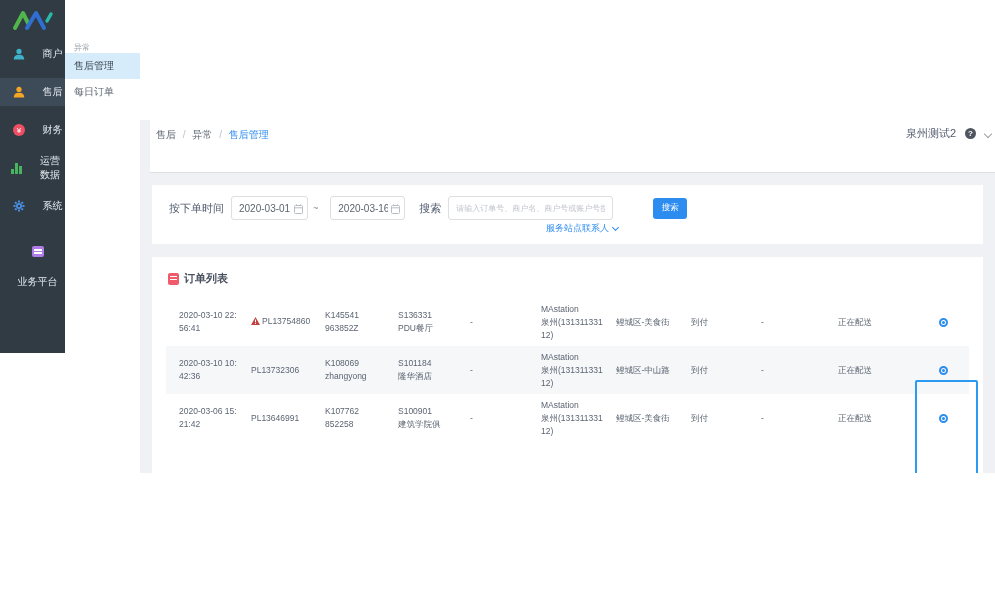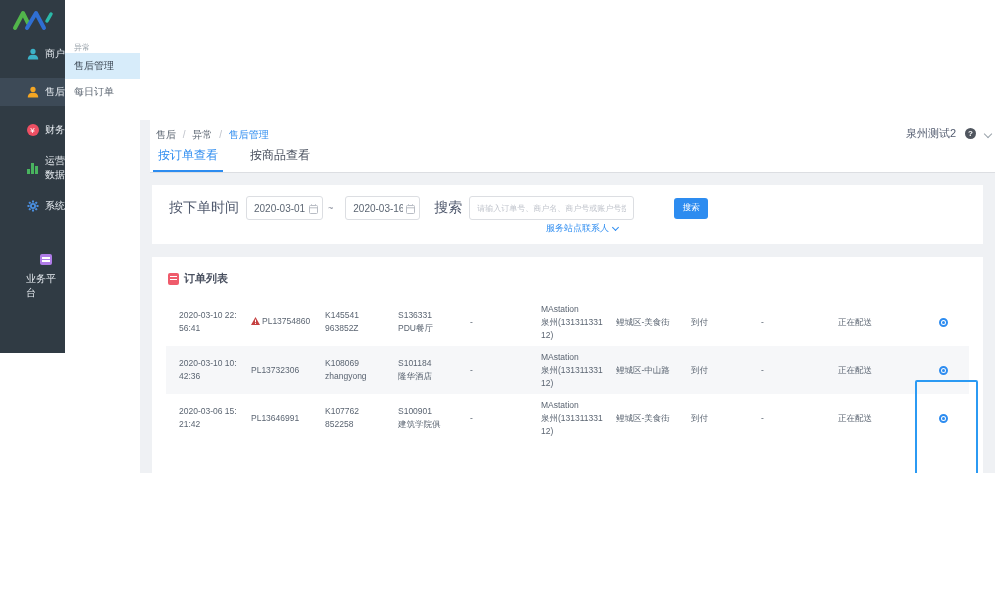--- a/index.html
+++ b/index.html
@@ -2,22 +2,22 @@
 <html><head>
 <meta charset="utf-8">
 <style>
   * { margin:0; padding:0; box-sizing:border-box; }
   html,body { width:995px; height:596px; background:#ffffff; overflow:hidden;
     font-family:"Liberation Sans","DejaVu Sans",sans-serif; }
 
   
   .sidebar { position:absolute; left:0; top:120; width:65px; height:353px; background:#303b44; }
   .logo-box { height:40px; display:flex; align-items:center; justify-content:center; }
-  .nav-item { height:28px; display:flex; align-items:center; padding-left:26px; gap:6px;
-    color:#e6ebf0; font-size:10px; cursor:pointer; }
+  .nav-item { height:28px; display:flex; align-items:center; padding-left:10px; gap:17px;
+    color:#e6ebf0; font-size:10px; cursor:pointer;justify-content:center; }
   .nav-item.selected { background:#3d4a57; }
   .nav-item + .nav-item { margin-top:10px; }
   .nav-item.gap-lg { margin-top:33px;flex-direction:column; }
   .nav-ic { width:13px; height:13px; display:flex; align-items:center; justify-content:center; flex:none; }
 
   
   .submenu { position:absolute; left:65px; top:120; width:75px; height:353px; background:#ffffff; }
   .submenu-group { margin:42px 0 0 9px; font-size:8px; color:#9aa3ab; }
   .submenu-item { height:26px; line-height:26px; padding-left:9px; font-size:10px; color:#5a6470; cursor:pointer; }
   .submenu-item:first-of-type { margin-top:10px; }
@@ -37,21 +37,21 @@
     font-size:8px; font-weight:bold; display:flex; align-items:center; justify-content:center; cursor:pointer; }
   .edge-chevron { width:6px; height:6px; border-right:1.5px solid #9aa3ab; border-bottom:1.5px solid #9aa3ab;
     transform:rotate(45deg); margin-right:-4px; }
   .tabs { position:absolute; left:3px; bottom:0; display:flex; gap:22px; }
   .tab { font-size:12px; color:#454c5b; padding:0 5px 6px 5px; cursor:pointer; border-bottom:2px solid transparent; }
   .tab.active { color:#2d8cf0; border-bottom-color:#2d8cf0; }
 
   
   .filter-card { position:absolute; left:12px; top:65px; width:831px; height:59px; background:#ffffff; }
   .filter-row { position:absolute; left:0; top:11px; display:flex; align-items:center; height:24px; }
-  .f-label { font-size:14px; color:#515a6e;text-align:center; }
+  .f-label { font-size:11px; color:#515a6e;text-align:center; }
   .lbl-date { margin-left:17px; }
   .date-input { position:relative; margin-left:7px; height:24px; border:1px solid #dcdee2; border-radius:3px;
     background:#fff; }
   .date-input input { border:0; outline:0; width:100%; height:100%; padding:0 16px 0 7px;
     font-size:10px; color:#5b6572; background:transparent; font-family:inherit; }
   .date-1 { width:77px; } .date-2 { width:75px; }
   .cal-ic { position:absolute; right:4px; top:7px; }
   .tilde { margin:0 5px; font-size:9px; color:#808695; }
   .lbl-search { margin-left:14px; }
   .search-input { margin-left:7px; width:165px; height:24px; border:1px solid #dcdee2; border-radius:3px;
@@ -186,24 +186,20 @@
       <span class="sep">/</span>
       <span>异常</span>
       <span class="sep">/</span>
       <span class="current">售后管理</span>
     </div>
     <div class="user-area">
       <span class="user-name">泉州测试2</span>
       <span class="help-circle">?</span>
       <span class="edge-chevron"></span>
     </div>
-    <div class="tabs">
-      <div class="tab active">按订单查看</div>
-      <div class="tab">按商品查看</div>
-    </div>
   </header>
 
   <section class="filter-card">
     <div class="filter-row">
       <span class="f-label lbl-date">按下单时间</span>
       <span class="date-input date-1">
         <input value="2020-03-01" style="">
         <svg class="cal-ic" width="9" height="10" viewBox="0 0 9 10">
             <rect x="0.5" y="1.5" width="8" height="8" rx="1" fill="none" stroke="#b8bcc4"></rect>
             <line x1="0.5" y1="3.8" x2="8.5" y2="3.8" stroke="#b8bcc4"></line>

